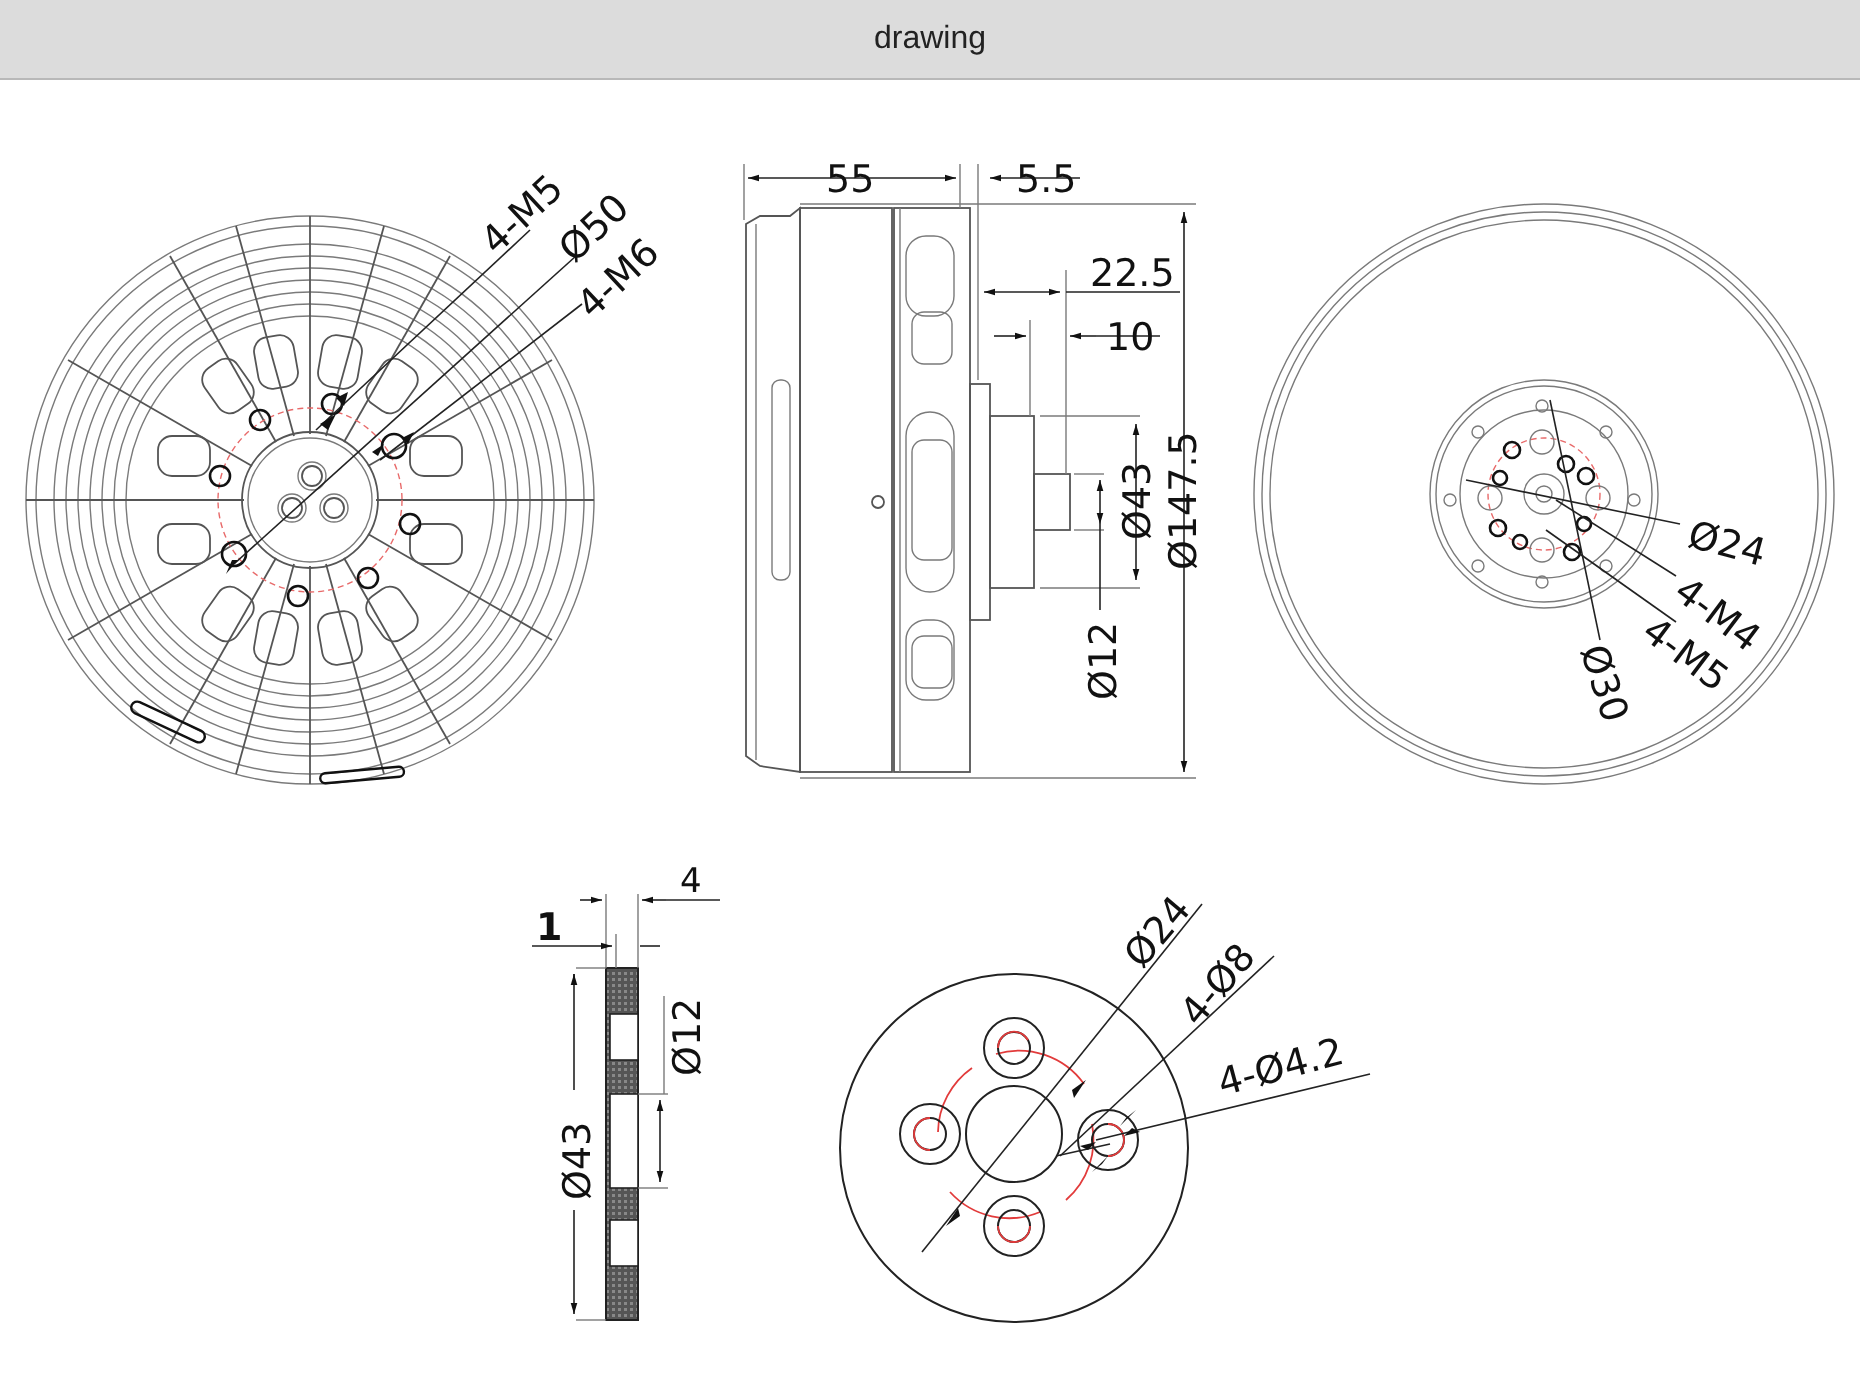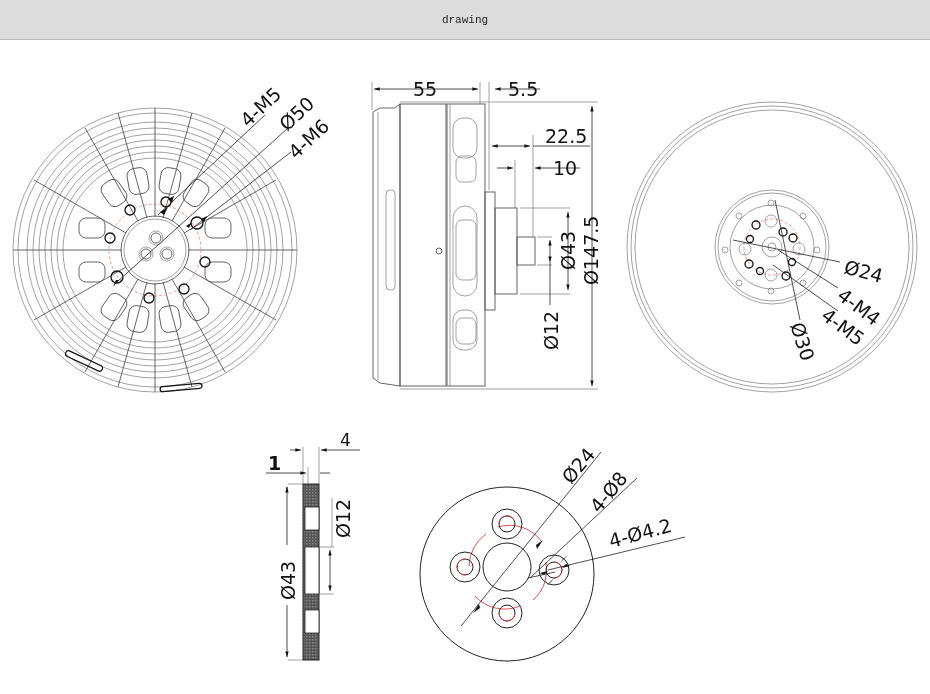--- a/index.html
+++ b/index.html
@@ -1,18 +1,18 @@
 <!DOCTYPE html>
 <html><head>
 <meta charset="utf-8">
 <style>
   html, body { margin:0; padding:0; background:#ffffff; }
   body { width:930px; height:694px; overflow:hidden; position:relative; font-family:"DejaVu Sans", sans-serif; }
   .header { position:absolute; left:0; top:0; width:930px; height:39px; background:#dcdcdc; border-bottom:1px solid #b8b8b8; display:flex; align-items:center; justify-content:center; }
-  .header-title { font-family:Liberation Mono, monospace; font-size:11px; color:#222; }
+  .header-title { font-family:Liberation Sans, sans-serif; font-size:16px; color:#222; }
   svg.drawing { position:absolute; left:0; top:40px; }
   .thin { fill:none; stroke:#7a7a7a; stroke-width:0.7; }
   .mid { fill:none; stroke:#555; stroke-width:0.9; }
   .bold { fill:none; stroke:#111; stroke-width:1.6; }
   .dim { fill:none; stroke:#222; stroke-width:0.8; }
   .red { fill:none; stroke:#e23b3b; stroke-width:0.9; }
   .reddash { fill:none; stroke:#e86a6a; stroke-width:0.7; stroke-dasharray:3 2; }
   .lbl { font-family:"DejaVu Sans", sans-serif; font-size:19px; fill:#111; }
   .lbls { font-family:"DejaVu Sans", sans-serif; font-size:17px; fill:#111; }
 </style>

